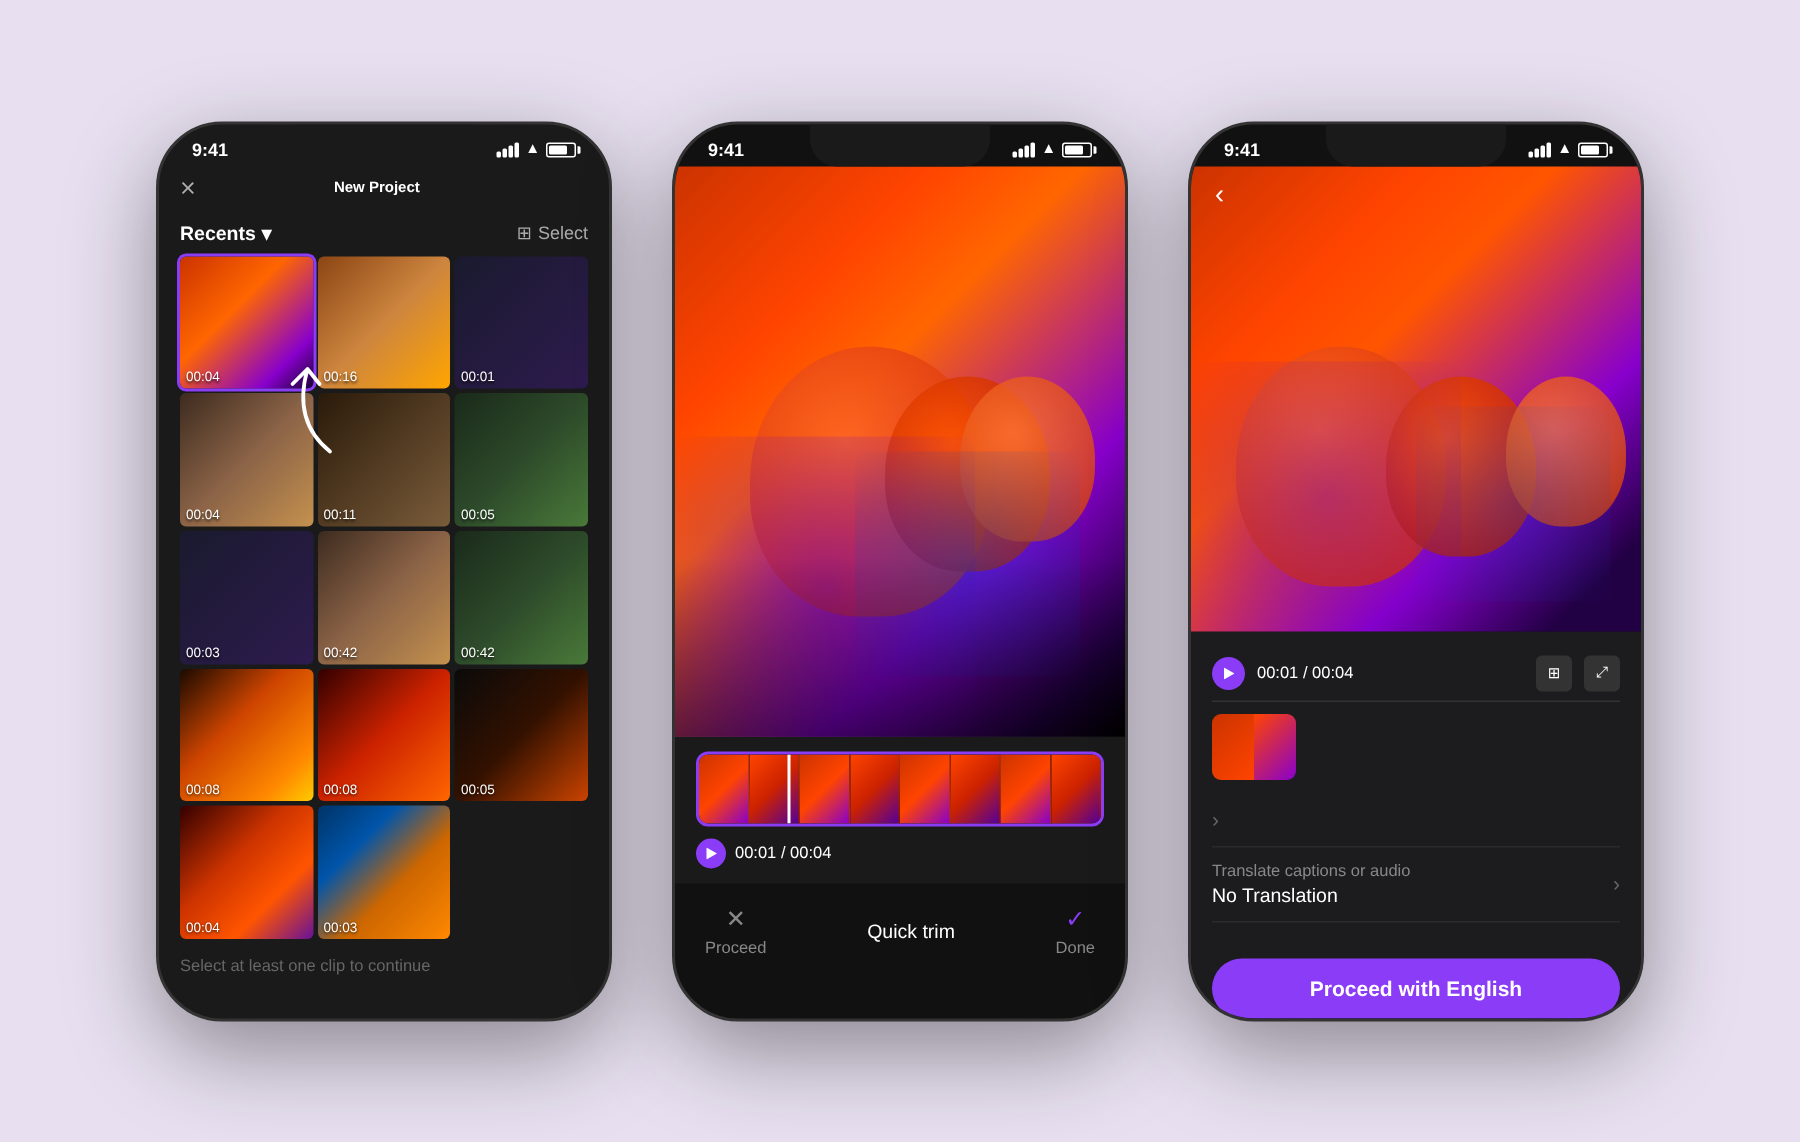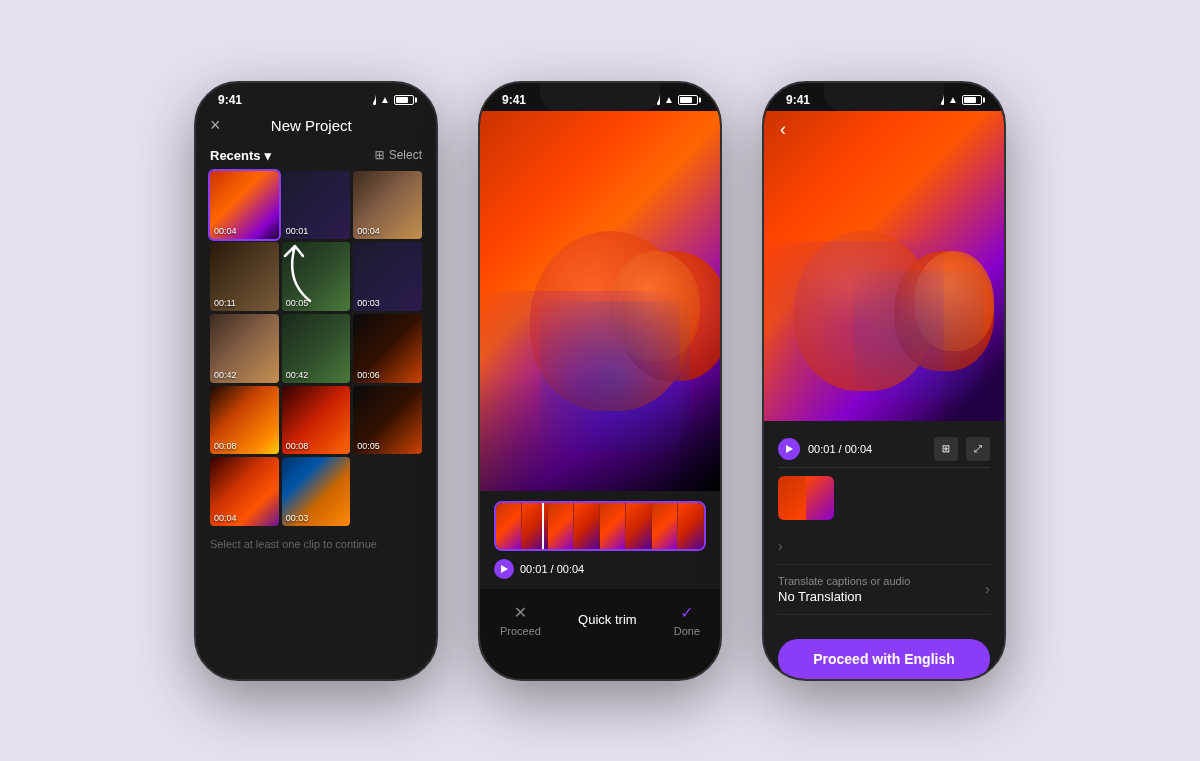--- a/index.html
+++ b/index.html
@@ -10,21 +10,21 @@
       background: #e8e0f0;
       display: flex;
       align-items: center;
       justify-content: center;
       gap: 40px;
       font-family: -apple-system, BlinkMacSystemFont, 'Helvetica Neue', sans-serif;
       overflow: hidden;
     }
 
     .phone {
-      width: 244px;
+      width: 304px;
       height: 600px;
       background: #1a1a1a;
       border-radius: 44px;
       position: relative;
       box-shadow: 0 20px 60px rgba(0,0,0,0.4);
       overflow: hidden;
       border: 2px solid #333;
       flex-shrink: 0;
     }
 
@@ -120,22 +120,22 @@
       padding: 4px 0 12px;
     }
 
     .header-close {
       font-size: 18px;
       color: #aaa;
       cursor: pointer;
     }
 
     .header-title {
-      font-size: 15px;
-      font-weight: 400;
+      font-size: 10px;
+      font-weight: 700;
     }
 
     .header-spacer { width: 20px; }
 
     .recents-row {
       display: flex;
       align-items: flex-start;
       justify-content: space-between;
       margin-bottom: 8px;
     }
@@ -481,20 +481,23 @@
         <span>⊞</span>
         <span>Select</span>
       </div>
     </div>
 
     <div class="video-grid" style="position:relative;">
 
       <div class="video-thumb selected thumb-pumpkin">
         <span class="thumb-duration">00:04</span>
       </div>
+      <div class="video-thumb thumb-orange">
+        <span class="thumb-duration">00:16</span>
+      </div>
       <div class="video-thumb thumb-dark">
         <span class="thumb-duration">00:01</span>
       </div>
 
       <div class="video-thumb thumb-restaurant">
         <span class="thumb-duration">00:04</span>
       </div>
       <div class="video-thumb thumb-chairs">
         <span class="thumb-duration">00:11</span>
       </div>
@@ -505,23 +508,20 @@
       <div class="video-thumb thumb-dark">
         <span class="thumb-duration">00:03</span>
       </div>
       <div class="video-thumb thumb-restaurant">
         <span class="thumb-duration">00:42</span>
       </div>
       <div class="video-thumb thumb-outdoor">
         <span class="thumb-duration">00:42</span>
       </div>
 
-      <div class="video-thumb thumb-campfire">
-        <span class="thumb-duration">00:06</span>
-      </div>
       <div class="video-thumb thumb-fire">
         <span class="thumb-duration">00:08</span>
       </div>
       <div class="video-thumb thumb-fire2">
         <span class="thumb-duration">00:08</span>
       </div>
 
       <div class="video-thumb thumb-campfire">
         <span class="thumb-duration">00:05</span>
       </div>

